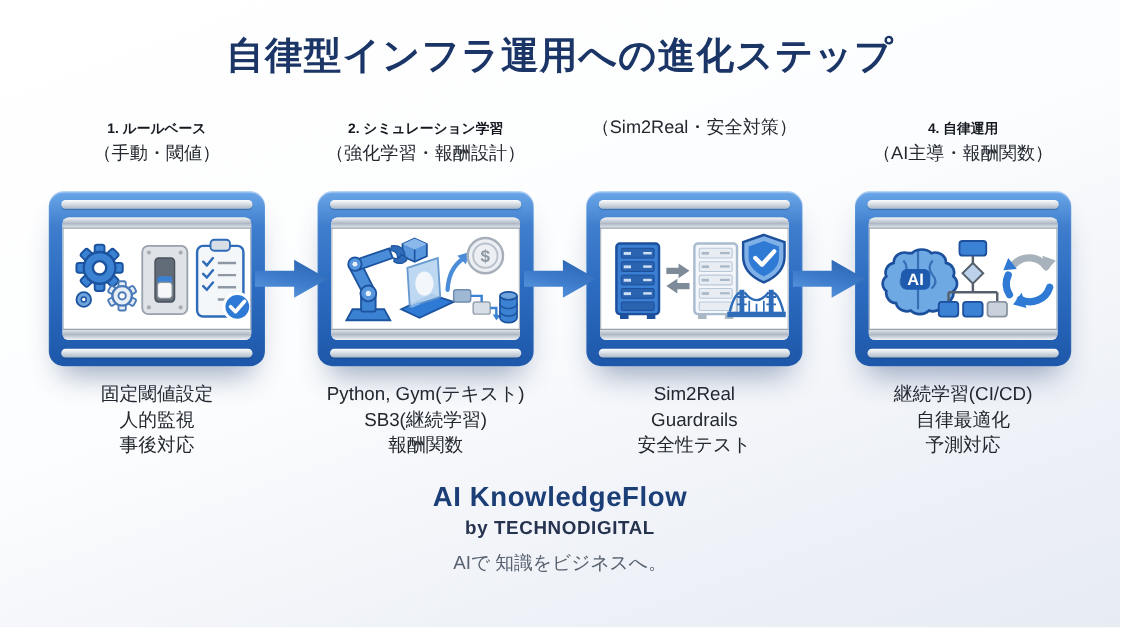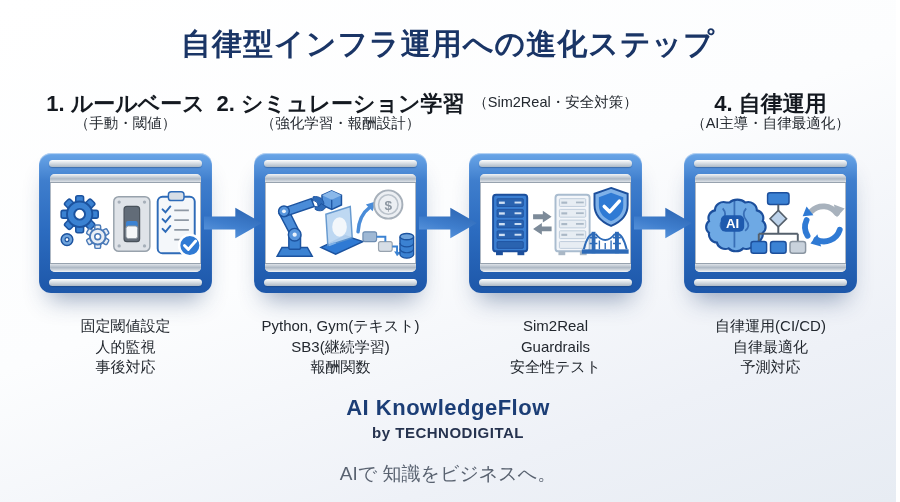--- a/index.html
+++ b/index.html
@@ -29,21 +29,21 @@
     align-items: flex-start;
   }
   .step-col {
     width: 173px;
     display: flex;
     flex-direction: column;
     align-items: center;
   }
   .step-header { height: 42px; text-align: center; margin-bottom: 18px; }
   .step-title {
-    font-size: 22px; font-weight: 700; color: #141920;
+    font-size: 11px; font-weight: 700; color: #141920;
     white-space: nowrap; line-height: 21px;
   }
   .step-subtitle {
     font-size: 14.5px; font-weight: 500; color: #23282f;
     white-space: nowrap; line-height: 19px;
   }
   
   .card {
     position: relative;
     width: 173px; height: 140px;
@@ -85,39 +85,39 @@
   .arrow-slot { width: 42px; position: relative; align-self: stretch; }
   .arrow-right {
     position: absolute;
     left: -8px; top: 111px;
     width: 58px; height: 38px;
     background: linear-gradient(195deg, #2a63b0 10%, #3f7ecd 55%, #69a3e6 100%);
     clip-path: polygon(0% 33%, 54% 33%, 54% 10%, 100% 50%, 54% 90%, 54% 67%, 0% 67%);
     z-index: 3;
     filter: drop-shadow(0 3px 2px rgba(30,62,112,0.35));
   }
-  .step-notes { margin-top: 23px; text-align: center; }
+  .step-notes { margin-top: 13px; text-align: center; }
   .note-line {
     font-size: 15px; font-weight: 500; color: #23282f;
     line-height: 20.5px; white-space: nowrap;
   }
   
   .footer { margin-top: 17px; text-align: center; }
   .brand {
     font-size: 22px; font-weight: 800; letter-spacing: 0.5px;
     color: #1c3e76;
   }
   .byline {
     margin-top: 3px;
     font-size: 15px; font-weight: 700; letter-spacing: 0.5px;
     color: #26334f;
   }
   .tagline {
-    margin-top: 20px;
-    font-size: 19px; font-weight: 400;
+    margin-top: 10px;
+    font-size: 15px; font-weight: 400;
     color: #596270;
   }
 </style>
 </head>
 <body>
 
 <div class="poster">
 
   <div class="main-title">自律型インフラ運用への進化ステップ</div>
 
@@ -377,21 +377,21 @@
       </div>
     </div>
 
     <div class="arrow-slot">
       <div class="arrow-right"></div>
     </div>
 
     <div class="step-col">
       <div class="step-header">
         <div class="step-title">4. 自律運用</div>
-        <div class="step-subtitle">（AI主導・自律最適化）</div>
+        <div class="step-subtitle">（AI主導・報酬関数）</div>
       </div>
       <div class="card">
         <div class="thin-bar top"></div>
         <div class="thin-bar bottom"></div>
         <div class="panel">
           <div class="metal top"></div>
           <div class="metal bottom"></div>
           <svg class="icon-svg" width="149" height="78" viewBox="0 0 150 80">
 
             <g>
@@ -416,21 +416,21 @@
               <path d="M140 20 l11 4 l-8 9 z" fill="#a8b2bd"></path>
               <path d="M146 46 A17 17 0 0 1 122 56" fill="none" stroke="#2f7ad4" stroke-width="6" stroke-linecap="round"></path>
               <path d="M127 63 l-11 -3 l7 -9.5 z" fill="#2f7ad4"></path>
               <path d="M113 52 A17 17 0 0 1 112 36" fill="none" stroke="#2f7ad4" stroke-width="6" stroke-linecap="round"></path>
               <path d="M108 32 l4 -10 l7 9 z" fill="#2f7ad4"></path>
             </g>
           </svg>
         </div>
       </div>
       <div class="step-notes">
-        <div class="note-line">自律運用(CI/CD)</div>
+        <div class="note-line">継続学習(CI/CD)</div>
         <div class="note-line">自律最適化</div>
         <div class="note-line">予測対応</div>
       </div>
     </div>
 
   </div>
 
   <div class="footer">
     <div class="brand">AI KnowledgeFlow</div>
     <div class="byline">by TECHNODIGITAL</div>

